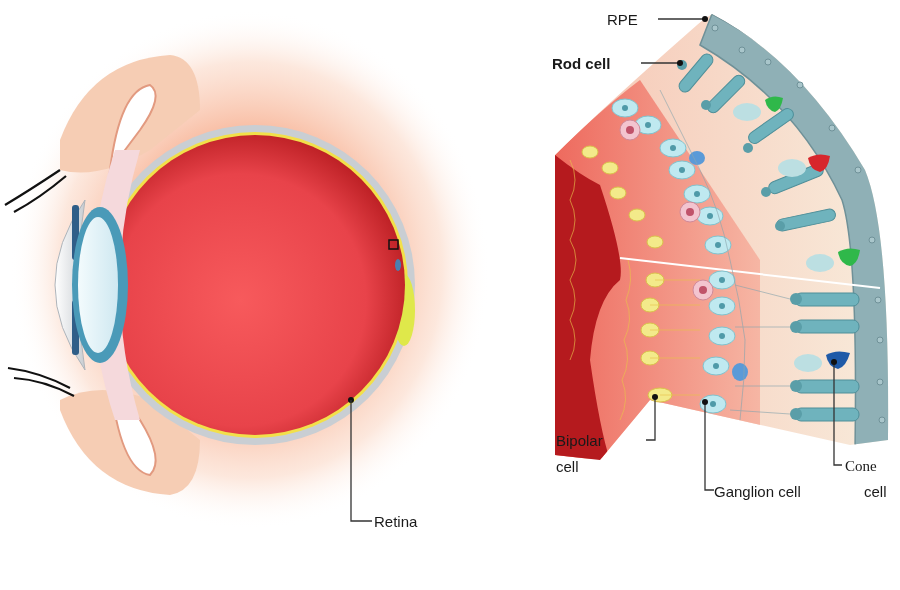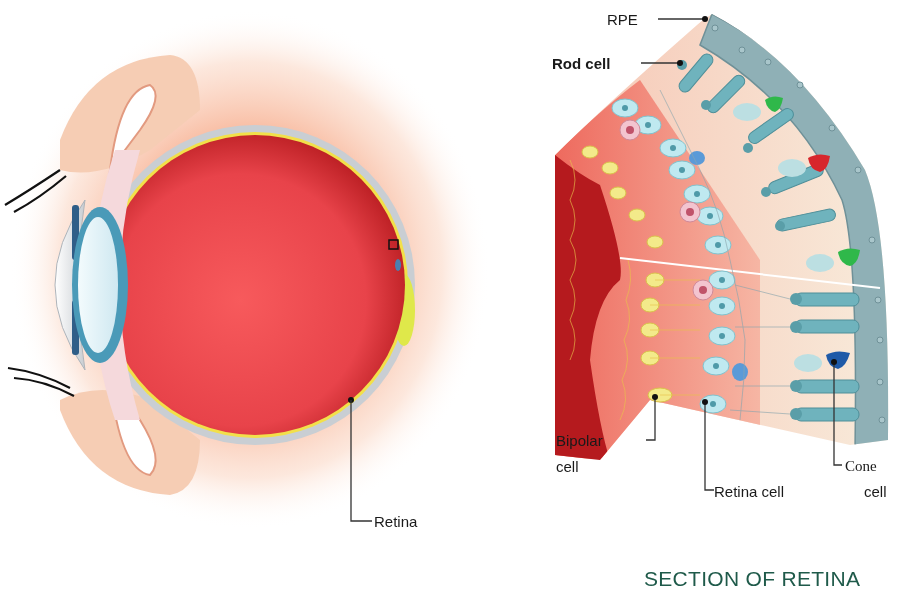--- a/index.html
+++ b/index.html
@@ -232,17 +232,16 @@
     </g>
   </g>
 </svg>
 
 
 <div class="label" style="left:374px;top:510px;">Retina</div>
 <div class="label" style="left:607px;top:8px;">RPE</div>
 <div class="label" style="left:552px;top:52px;font-weight:bold;">Rod cell</div>
 <div class="label" style="left:556px;top:429px;">Bipolar</div>
 <div class="label" style="left:556px;top:455px;">cell</div>
-<div class="label" style="left:714px;top:480px;">Retina cell</div>
+<div class="label" style="left:714px;top:480px;">Ganglion cell</div>
 <div class="label" style="left:845px;top:454px;font-family:Liberation Serif, serif;">Cone</div>
 <div class="label" style="left:864px;top:480px;">cell</div>
-<div class="title" style="left:644px;top:567px;">SECTION OF RETINA</div>
 </div>
 
 </body></html>

